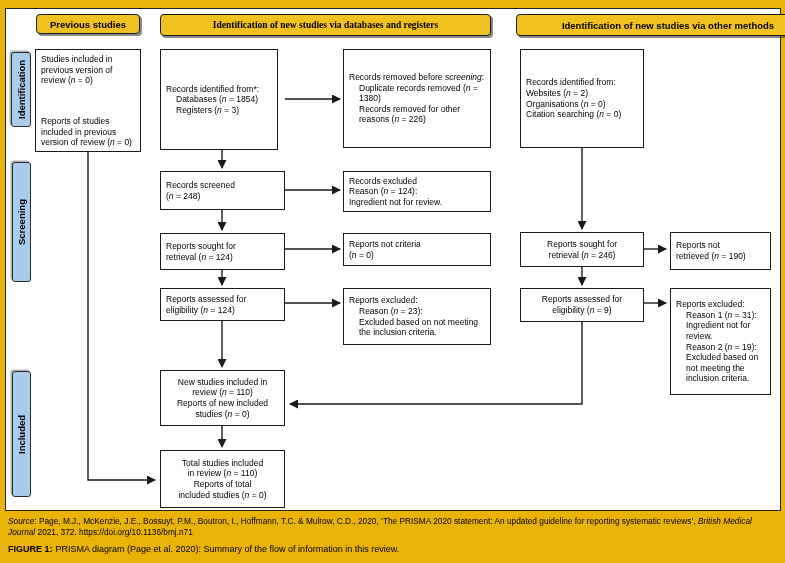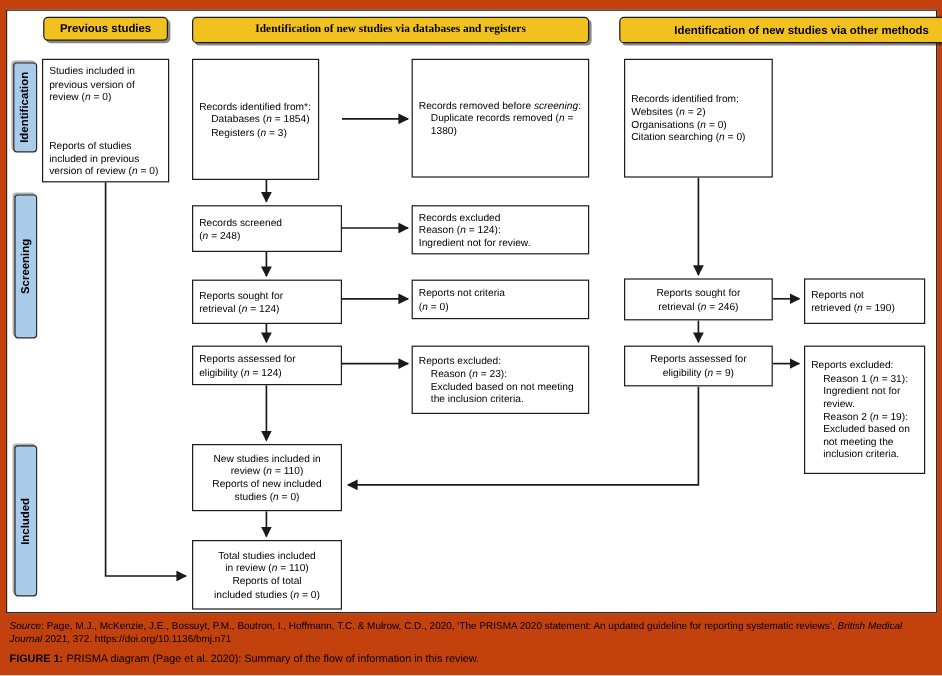--- a/index.html
+++ b/index.html
@@ -1,17 +1,17 @@
 <!DOCTYPE html>
 <html><head>
 <meta charset="utf-8">
 <style>
   html,body { margin:0; padding:0; background:#fff; }
   #screen {
-    position:relative; width:785px; height:563px; background:#c2410c;
+    position:relative; width:785px; height:563px; background:#eab308;
     font-family:"Liberation Sans", sans-serif; color:#000; overflow:hidden;
   }
   i { font-style:italic; }
   .frame {
     position:absolute; left:5px; top:8px; width:776px; height:503px;
     border:1.5px solid #262626; box-sizing:border-box; background:#fff;
   }
   .hdr {
     position:absolute; background:#F0C11F; border:1.4px solid #1a1a1a; border-radius:4px;
     box-shadow:2px 2px 0 rgba(40,40,40,0.55);
@@ -81,21 +81,21 @@
 
   <div class="stage" style="left:11px; top:52px; width:20px; height:75px;">Identification</div>
   <div class="stage" style="left:12px; top:162px; width:19px; height:120px;">Screening</div>
   <div class="stage" style="left:12px; top:371px; width:19px; height:126px;">Included</div>
 
   <div class="box vtop" style="left:35px; top:49px; width:106px; height:103px;">
     <div class="para">Studies included in previous version of review (<i>n</i> = 0)</div>
     <div class="para">Reports of studies included in previous version of review (<i>n</i> = 0)</div>
   </div>
 
-  <div class="box" style="left:160px; top:49px; width:106px; height:101px;">
+  <div class="box" style="left:160px; top:49px; width:118px; height:101px;">
     <div>Records identified from*:</div>
     <div class="sub">Databases (<i>n</i> = 1854)</div>
     <div class="sub">Registers (<i>n</i> = 3)</div>
   </div>
   <div class="box" style="left:160px; top:171px; width:125px; height:39px;">
     <div>Records screened</div>
     <div>(<i>n</i> = 248)</div>
   </div>
   <div class="box" style="left:160px; top:233px; width:125px; height:37px;">
     <div>Reports sought for</div>
@@ -114,20 +114,21 @@
   <div class="box center" style="left:160px; top:450px; width:125px; height:58px;">
     <div>Total studies included</div>
     <div>in review (<i>n</i> = 110)</div>
     <div>Reports of total</div>
     <div>included studies (<i>n</i> = 0)</div>
   </div>
 
   <div class="box" style="left:343px; top:49px; width:148px; height:99px;">
     <div>Records removed before <i>screening</i>:</div>
     <div class="sub">Duplicate records removed (<i>n</i> = 1380)</div>
+    <div class="sub">Records removed for other reasons (<i>n</i> = 226)</div>
   </div>
   <div class="box" style="left:343px; top:171px; width:148px; height:41px;">
     <div>Records excluded</div>
     <div>Reason (<i>n</i> = 124):</div>
     <div>Ingredient not for review.</div>
   </div>
   <div class="box" style="left:343px; top:233px; width:148px; height:33px;">
     <div>Reports not criteria</div>
     <div>(<i>n</i> = 0)</div>
   </div>

